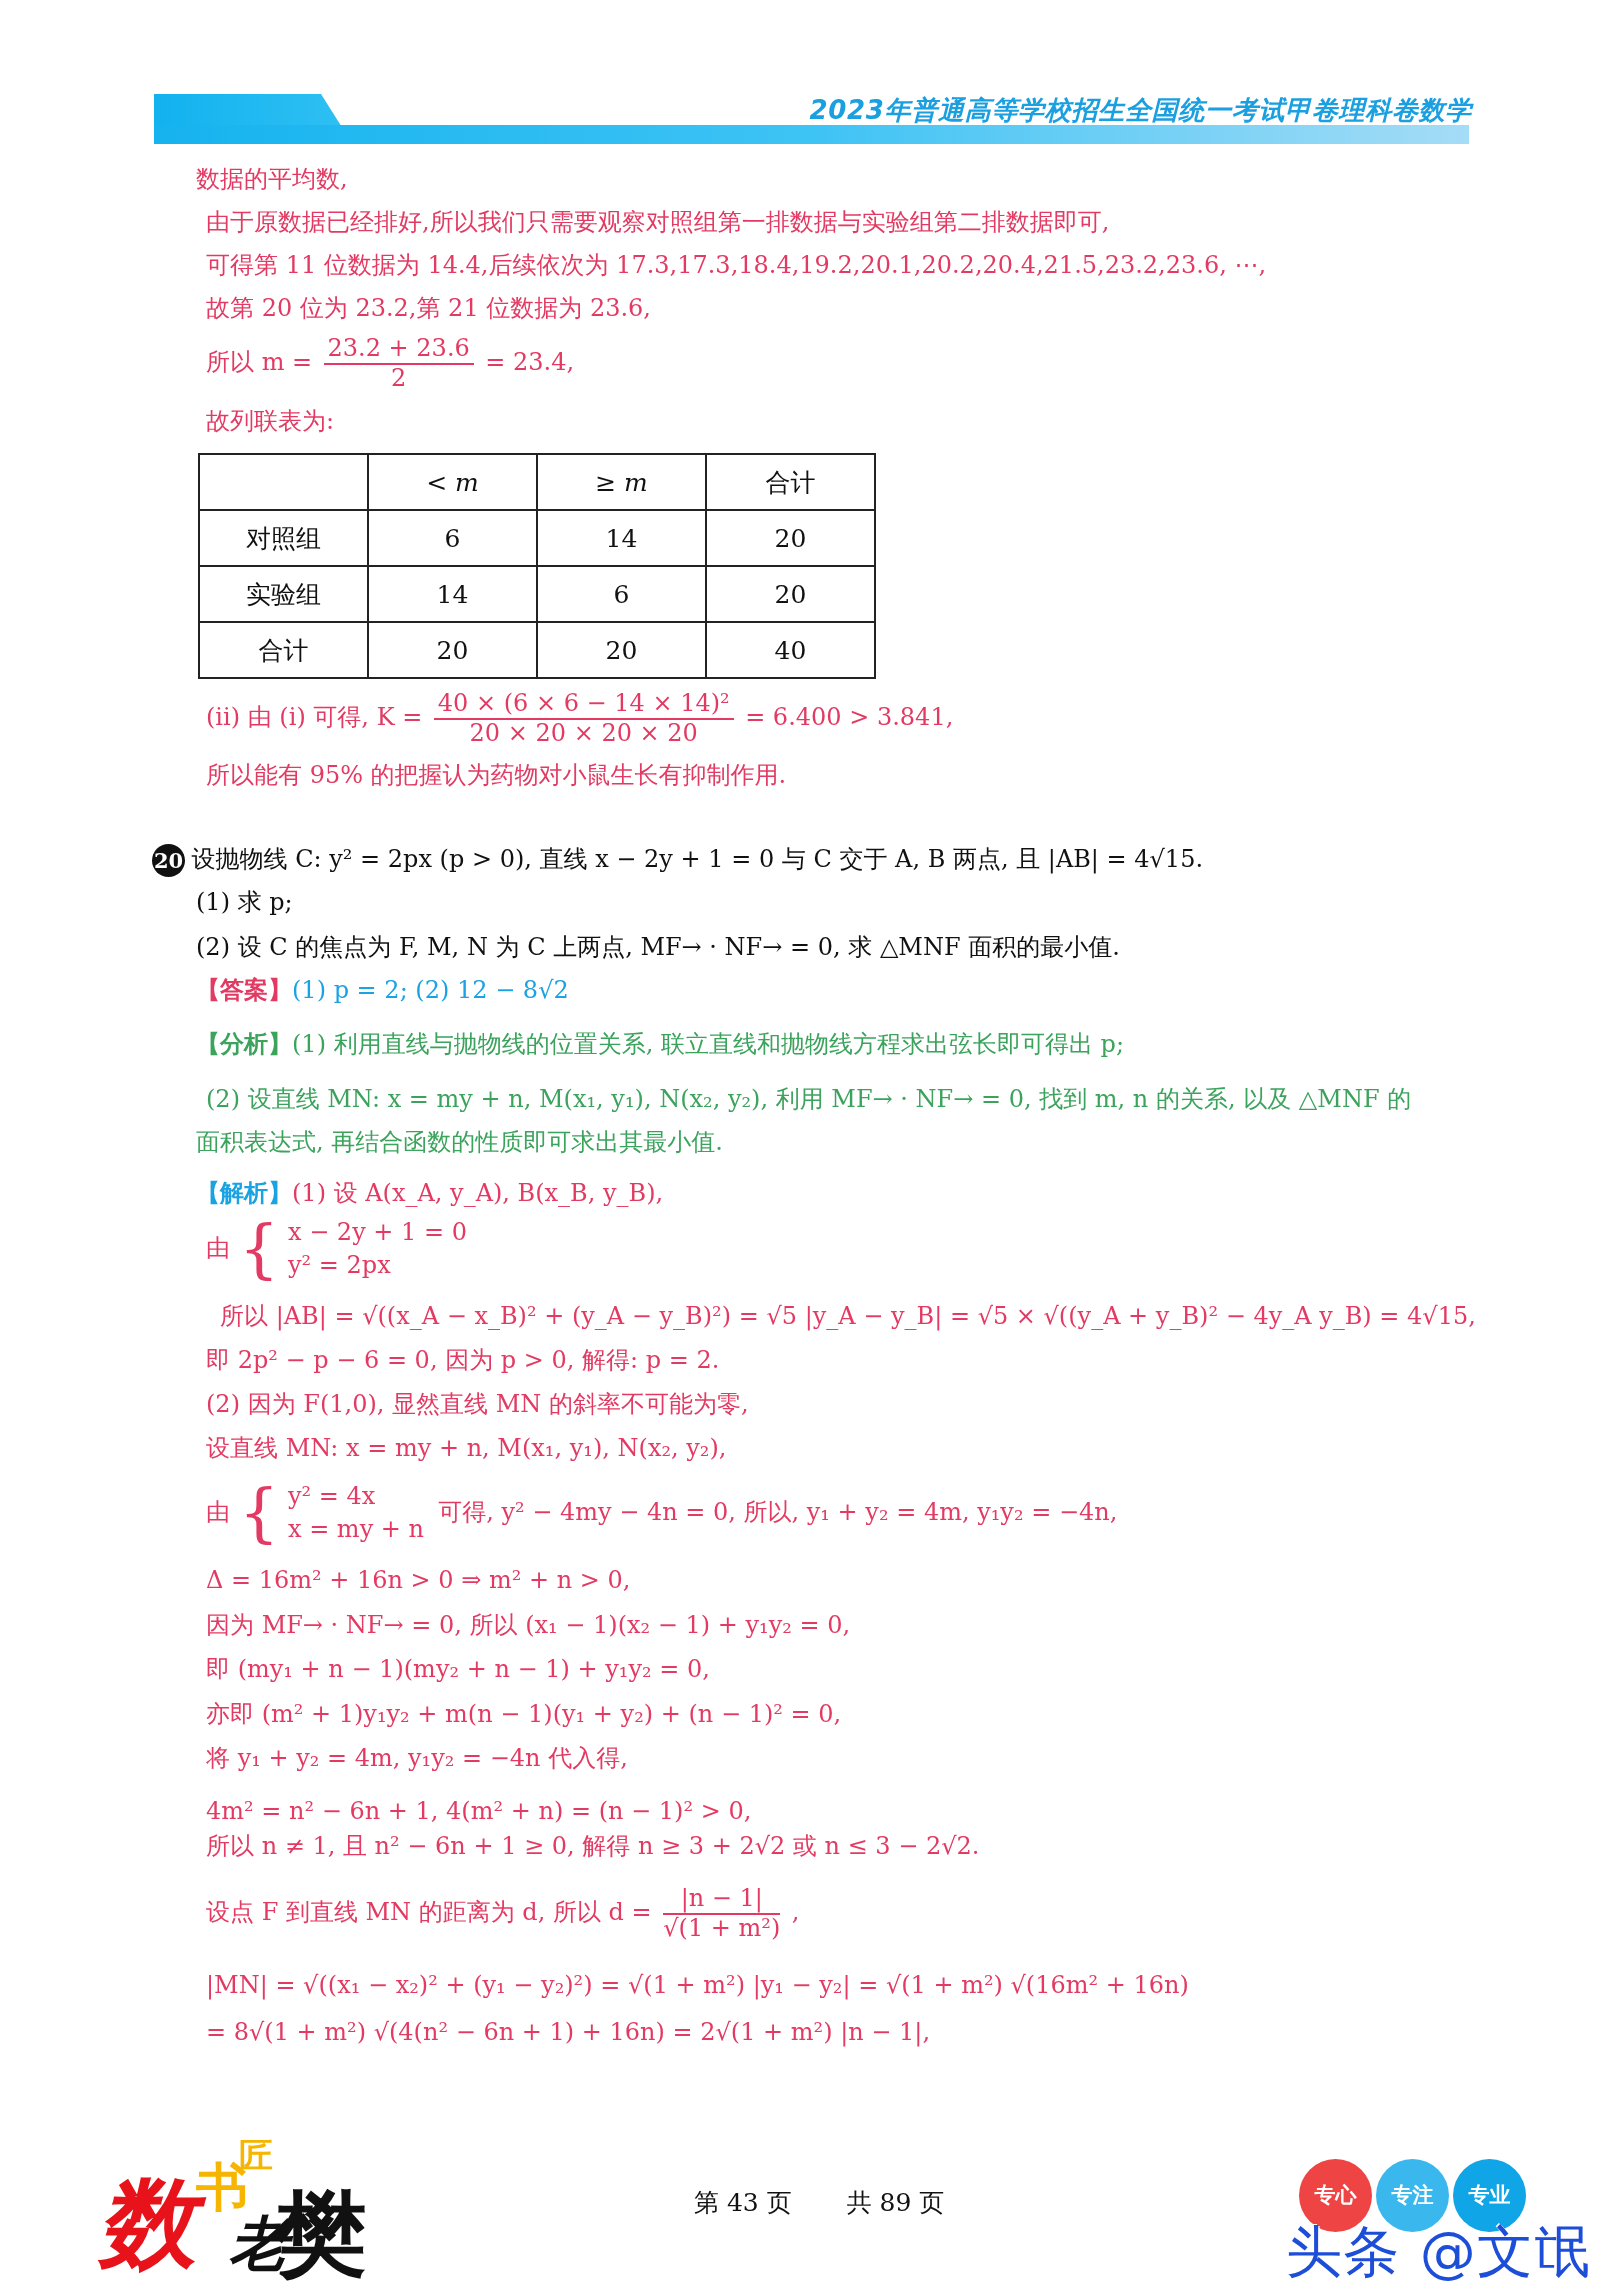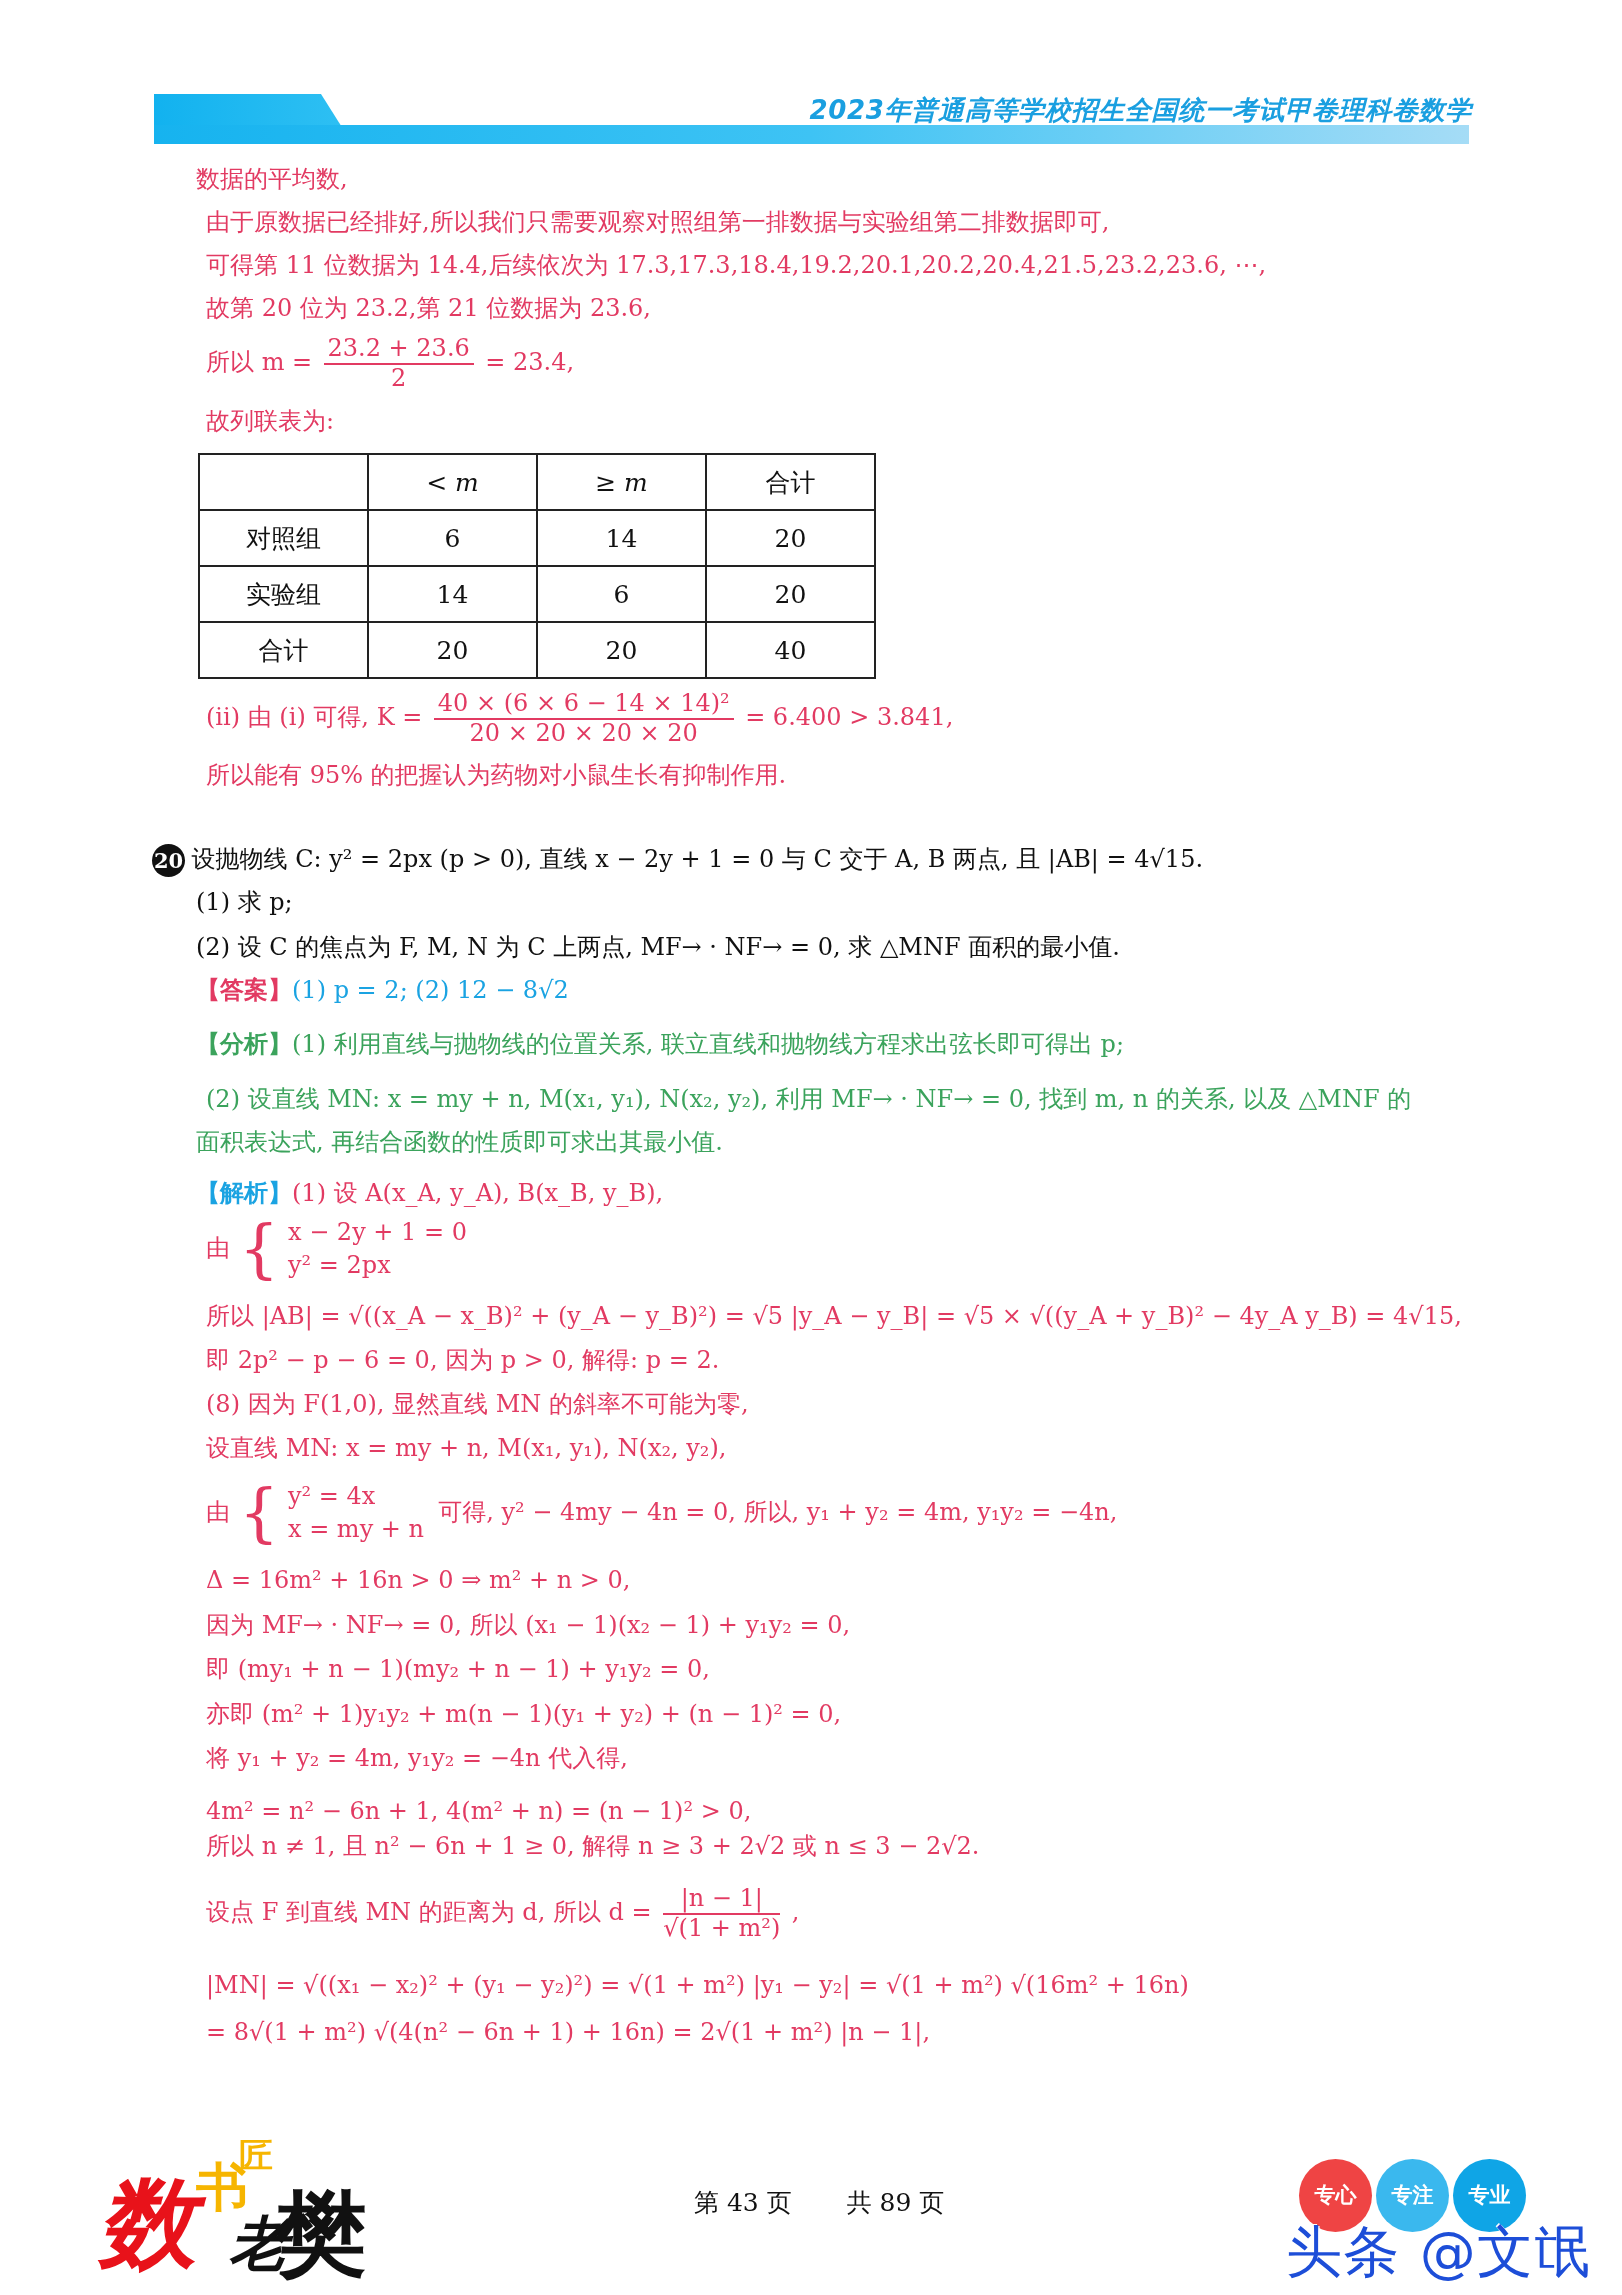--- a/index.html
+++ b/index.html
@@ -139,23 +139,23 @@
 
 <div class="line red" style="left:206px; top:1216px;">
   <span>由</span>
   <span class="brace">{</span>
   <span class="sys">
     <span>x − 2y + 1 = 0</span>
     <span>y² = 2px</span>
   </span>
 </div>
 
-<div class="line red" style="left:206px; top:1301px;">所以 |AB| = √((x_A − x_B)² + (y_A − y_B)²) = √5 |y_A − y_B| = √5 × √((y_A + y_B)² − 4y_A y_B) = 4√15,</div>
+<div class="line red" style="left:220px; top:1301px;">所以 |AB| = √((x_A − x_B)² + (y_A − y_B)²) = √5 |y_A − y_B| = √5 × √((y_A + y_B)² − 4y_A y_B) = 4√15,</div>
 <div class="line red" style="left:206px; top:1345px;">即 2p² − p − 6 = 0, 因为 p &gt; 0, 解得: p = 2.</div>
-<div class="line red" style="left:206px; top:1389px;">(8) 因为 F(1,0), 显然直线 MN 的斜率不可能为零,</div>
+<div class="line red" style="left:206px; top:1389px;">(2) 因为 F(1,0), 显然直线 MN 的斜率不可能为零,</div>
 <div class="line red" style="left:206px; top:1433px;">设直线 MN: x = my + n, M(x₁, y₁), N(x₂, y₂),</div>
 
 <div class="line red" style="left:206px; top:1480px;">
   <span>由</span>
   <span class="brace">{</span>
   <span class="sys">
     <span>y² = 4x</span>
     <span>x = my + n</span>
   </span>
   <span>可得, y² − 4my − 4n = 0, 所以, y₁ + y₂ = 4m, y₁y₂ = −4n,</span>

